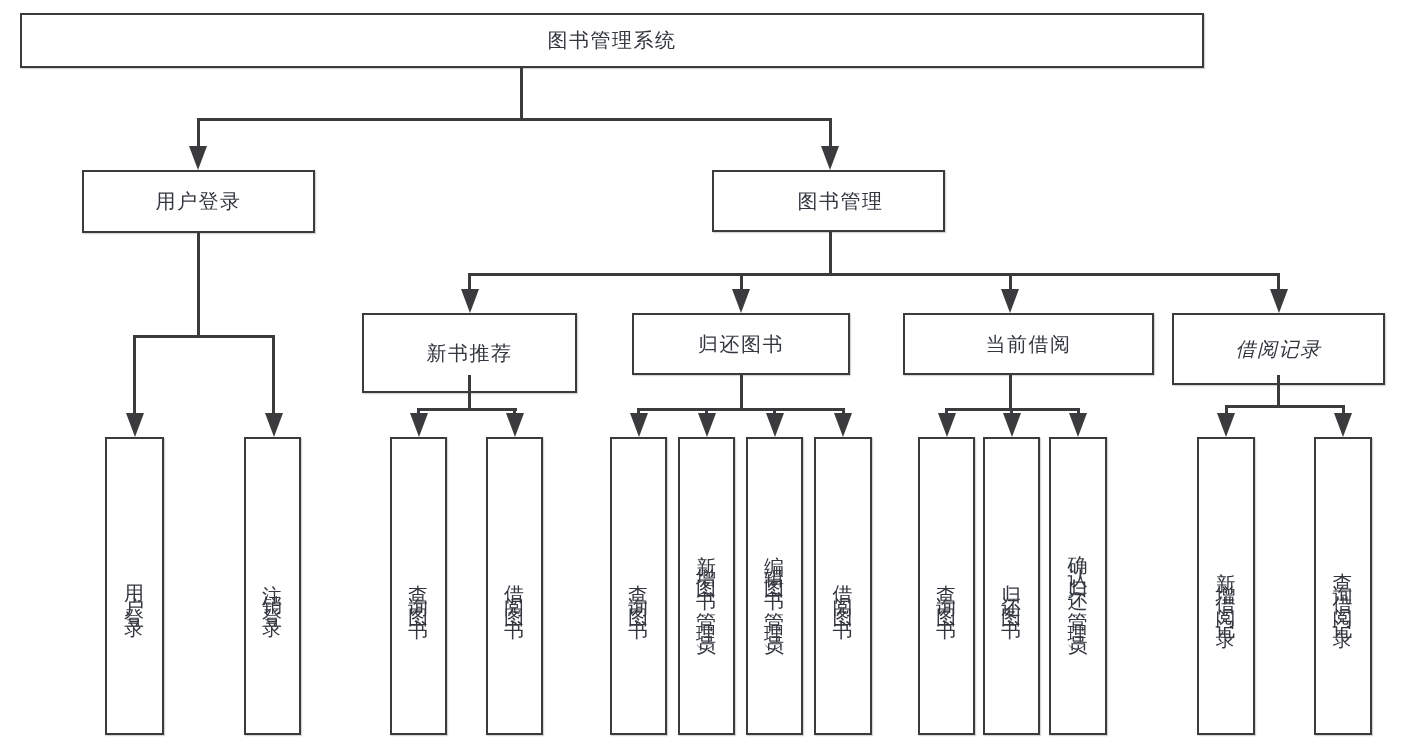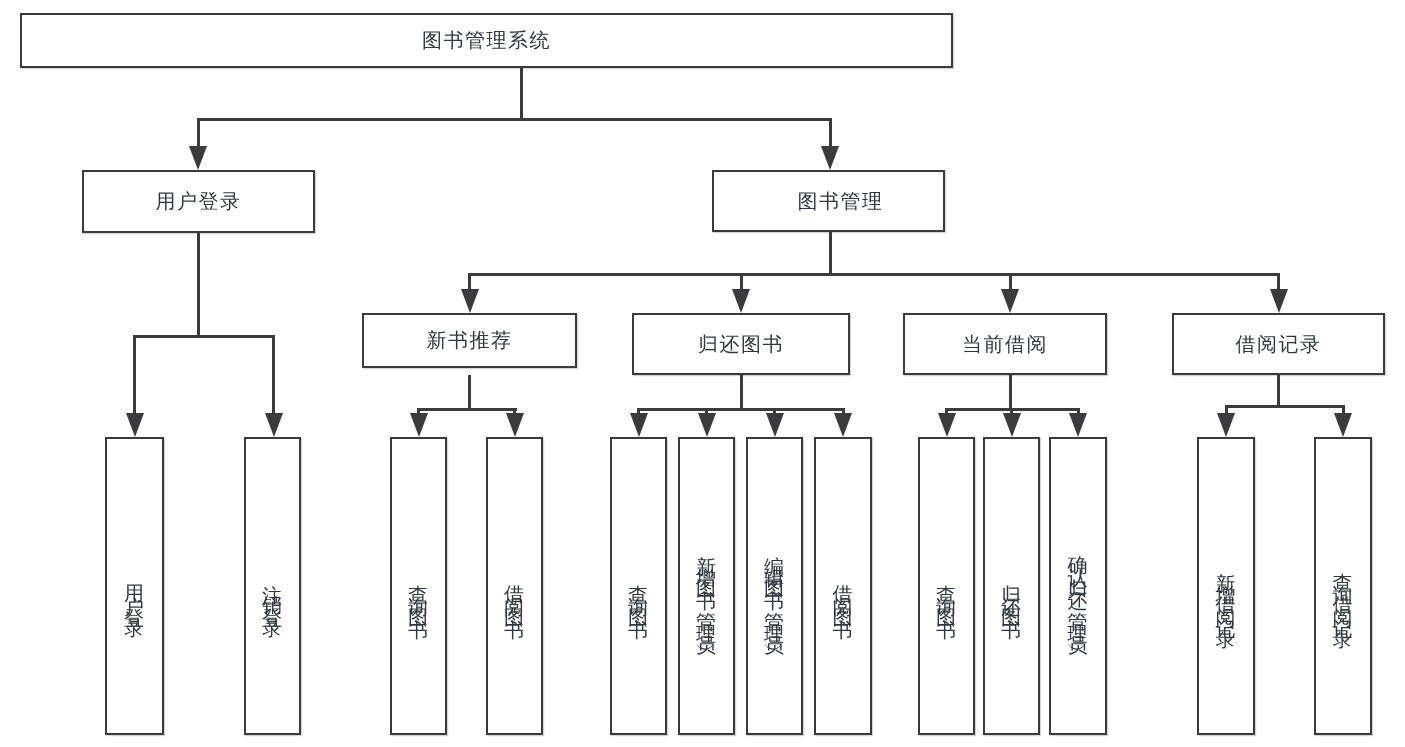--- a/index.html
+++ b/index.html
@@ -28,29 +28,29 @@
   .watermark{
     position:absolute;left:1186px;top:717px;z-index:10;
     font-size:19.5px;color:#9c9c9c;letter-spacing:0.5px;white-space:nowrap;
   }
 </style>
 </head>
 <body>
 
 <div class="stage">
 
-  <div class="box" style="left:20px;top:13px;width:933px;height:55px;">图书管理系统</div>
+  <div class="box" style="left:20px;top:13px;width:1184px;height:55px;">图书管理系统</div>
 
   <div class="box" style="left:82px;top:170px;width:233px;height:63px;">用户登录</div>
   <div class="box" style="left:712px;top:170px;width:233px;height:62px;padding-left:24px;">图书管理</div>
 
-  <div class="box" style="left:362px;top:313px;width:215px;height:55px;">新书推荐</div>
+  <div class="box" style="left:362px;top:313px;width:215px;height:80px;">新书推荐</div>
   <div class="box" style="left:632px;top:313px;width:218px;height:62px;">归还图书</div>
-  <div class="box" style="left:903px;top:313px;width:204px;height:62px;">当前借阅</div>
-  <div class="box" style="left:1172px;top:313px;width:213px;height:62px;">借阅记录</div>
+  <div class="box" style="left:903px;top:313px;width:251px;height:62px;">当前借阅</div>
+  <div class="box" style="left:1172px;top:313px;width:213px;height:72px;font-style:italic;">借阅记录</div>
 
   <div class="box leaf" style="left:105px;top:437px;width:59px;height:298px;">
     <span class="vtext">用户登录</span>
     </div>
   <div class="box leaf" style="left:244px;top:437px;width:57px;height:298px;">
     <span class="vtext">注销登录</span>
     </div>
 
   <div class="box leaf" style="left:390px;top:437px;width:57px;height:298px;">
     <span class="vtext">查询图书</span>

